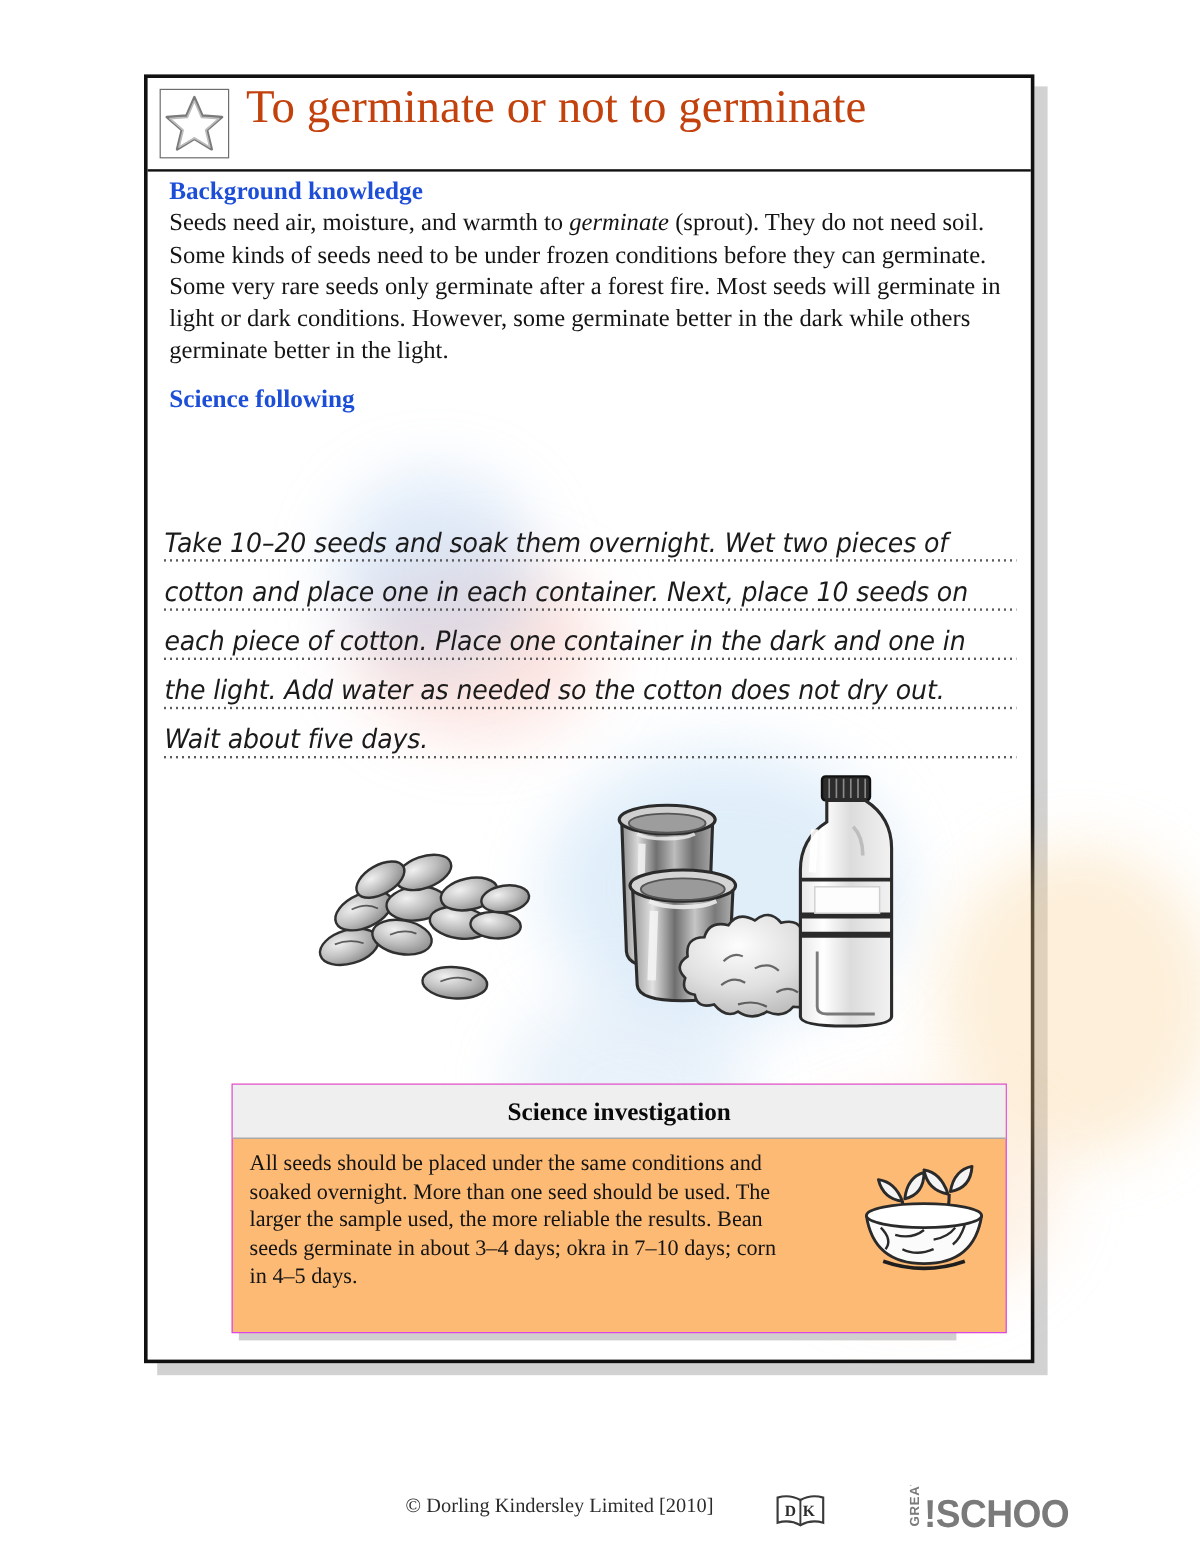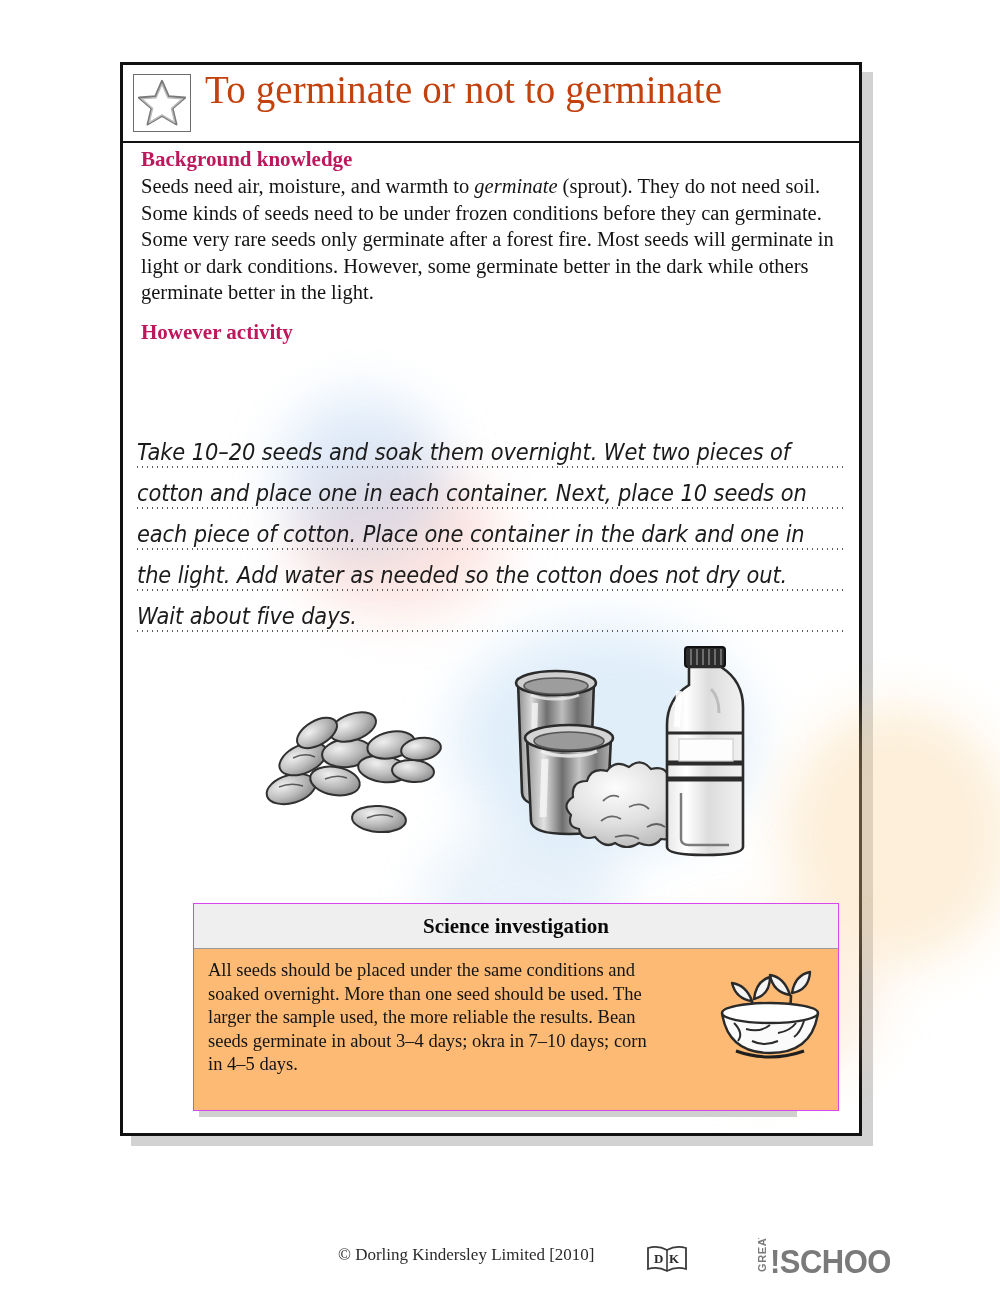--- a/index.html
+++ b/index.html
@@ -81,21 +81,21 @@
     height: 2px;
     background: #111;
   }
 
   
   #content { position: absolute; left: 0; top: 0; width: 736px; }
 
   .sec-head {
     font-weight: bold;
     font-size: 21px;
-    color: #be185d;
+    color: #1d4ed8;
     margin: 0;
   }
   .body-p {
     font-size: 20.5px;
     line-height: 26.5px;
     color: #141414;
     margin: 0;
   }
   .body-p em { font-style: italic; }
 
@@ -258,21 +258,21 @@
   </div>
 
   <div id="content">
 
     <div id="bg-block">
       <div class="sec-head" id="bg-head">Background knowledge</div>
       <p class="body-p"><span>Seeds need air, moisture, and warmth to </span><em>germinate</em><span> (sprout). They do not need soil. Some kinds of seeds need to be under frozen conditions before they can germinate. Some very rare seeds only germinate after a forest fire. Most seeds will germinate in light or dark conditions. However, some germinate better in the dark while others germinate better in the light.</span></p>
     </div>
 
     <div id="act-block">
-      <div class="sec-head" id="act-head">However activity</div>
+      <div class="sec-head" id="act-head">Science following</div>
     </div>
 
     <div id="answer-block">
       <div class="ans-line">
         <span class="ans-text">Take 10–20 seeds and soak them overnight. Wet two pieces of</span>
         <span class="ans-rule"></span>
       </div>
       <div class="ans-line">
         <span class="ans-text">cotton and place one in each container. Next, place 10 seeds on</span>
         <span class="ans-rule"></span>

